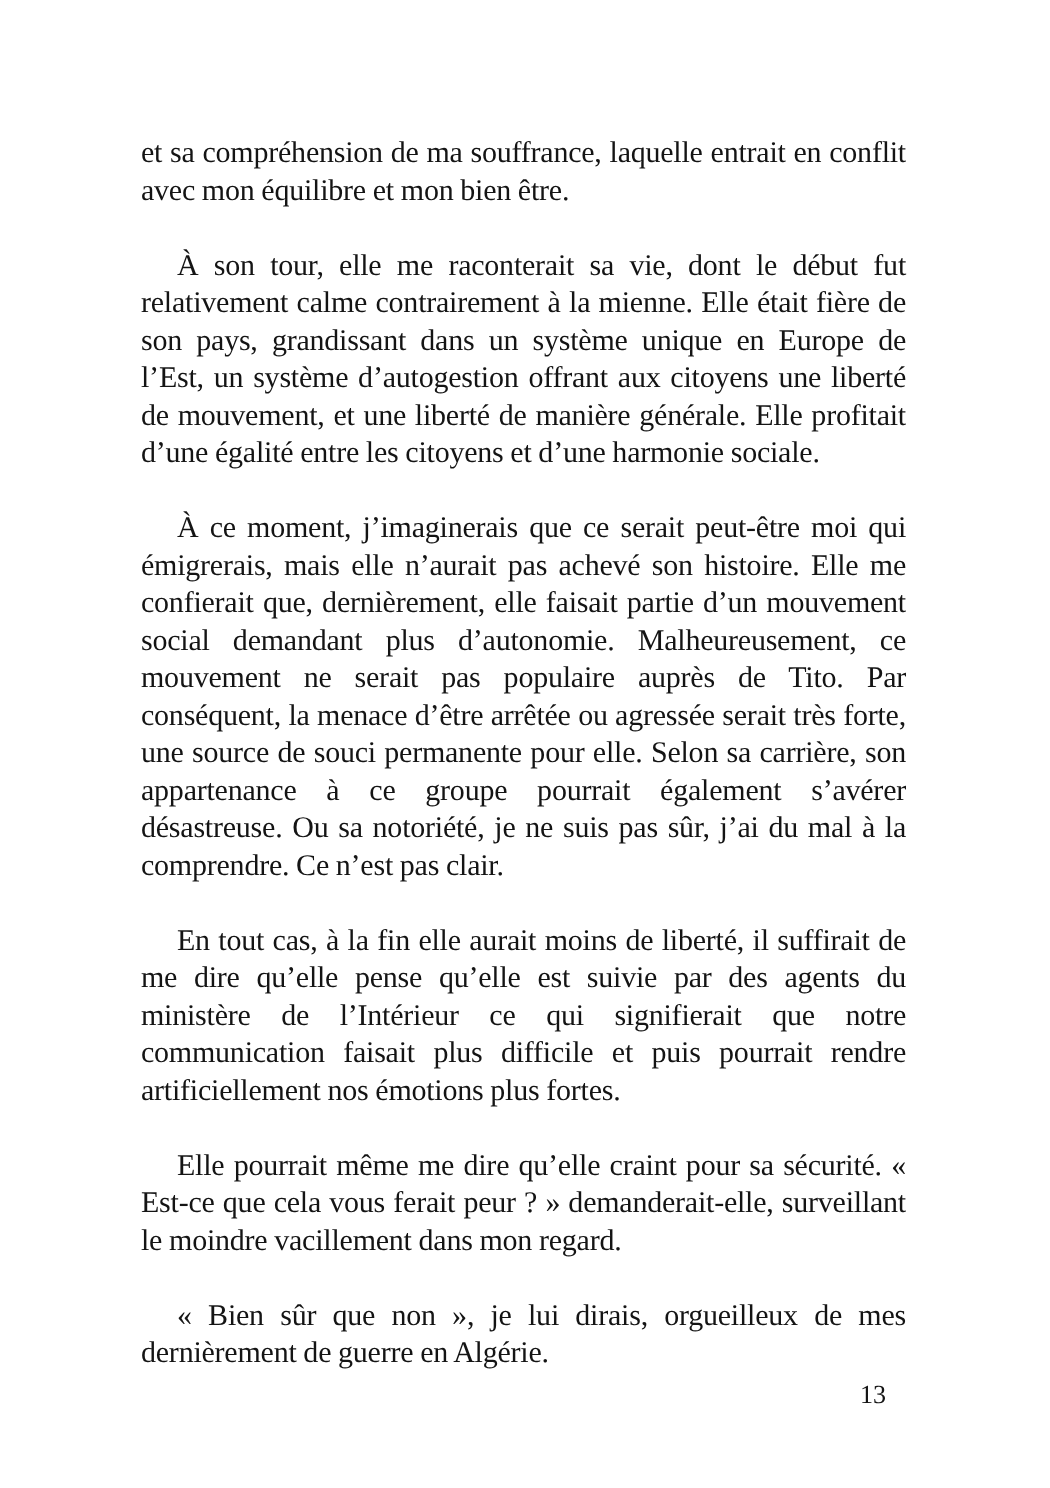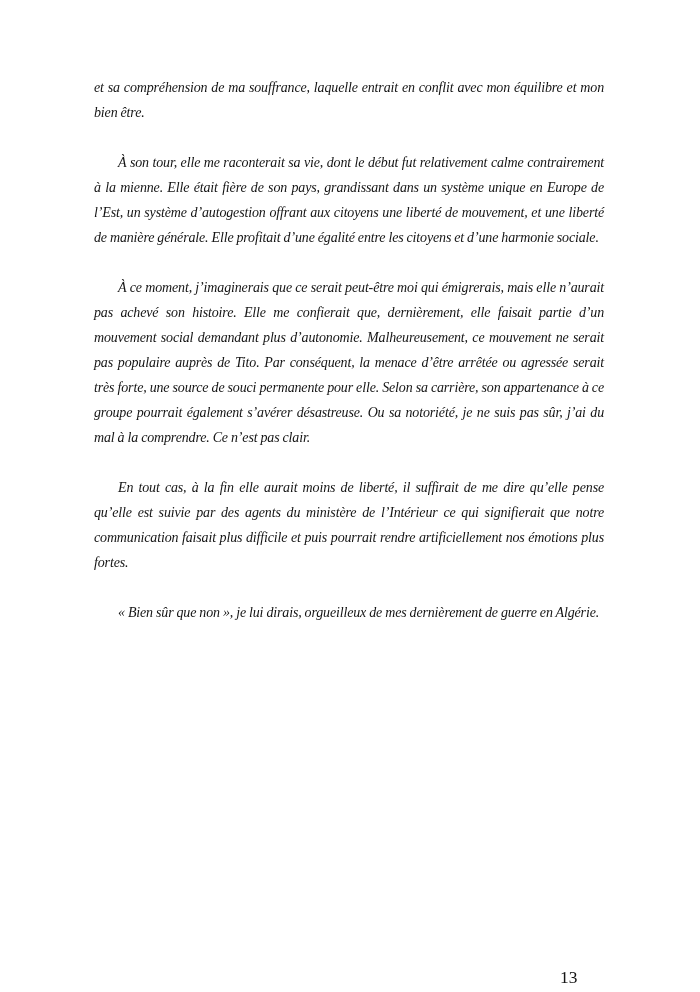--- a/index.html
+++ b/index.html
@@ -15,49 +15,49 @@
       font-family: "Liberation Serif", "DejaVu Serif", serif;
       color: #141414;
     }
     .page {
       position: absolute;
       left: 94px;
       top: 74px;
       width: 510px;
     }
     .para {
-      margin: 1px 0 25px 0;
-      font-size: 14px;
+      margin: 16px 0 25px 0;
+      font-size: 20px;
       line-height: 25px;
       text-align: justify;
       text-indent: 24px;
       letter-spacing: -0.15px;
       word-spacing: -0.3px;
-      font-style: italic;
     }
     .para.noindent {
       text-indent: 0;
     }
     .para.lastline-justify {
       text-align-last: justify;
     }
     .page-number {
       position: absolute;
       left: 560px;
       width: 44px;
-      top: 965px;
-      text-align: left;
+      top: 917px;
+      text-align: center;
       font-size: 17.4px;
       line-height: 25px;
     }
   </style>
 </head>
 <body>
 
 <div class="page">
   <p class="para noindent">et sa compréhension de ma souffrance, laquelle entrait en conflit avec mon équilibre et mon bien être.</p>
   <p class="para">À son tour, elle me raconterait sa vie, dont le début fut relativement calme contrairement à la mienne. Elle était fière de son pays, grandissant dans un système unique en Europe de l’Est, un système d’autogestion offrant aux citoyens une liberté de mouvement, et une liberté de manière générale. Elle profitait d’une égalité entre les citoyens et d’une harmonie sociale.</p>
   <p class="para">À ce moment, j’imaginerais que ce serait peut-être moi qui émigrerais, mais elle n’aurait pas achevé son histoire. Elle me confierait que, dernièrement, elle faisait partie d’un mouvement social demandant plus d’autonomie. Malheureusement, ce mouvement ne serait pas populaire auprès de Tito. Par conséquent, la menace d’être arrêtée ou agressée serait très forte, une source de souci permanente pour elle. Selon sa carrière, son appartenance à ce groupe pourrait également s’avérer désastreuse. Ou sa notoriété, je ne suis pas sûr, j’ai du mal à la comprendre. Ce n’est pas clair.</p>
   <p class="para">En tout cas, à la fin elle aurait moins de liberté, il suffirait de me dire qu’elle pense qu’elle est suivie par des agents du ministère de l’Intérieur ce qui signifierait que notre communication faisait plus difficile et puis pourrait rendre artificiellement nos émotions plus fortes.</p>
+  <p class="para">Elle pourrait même me dire qu’elle craint pour sa sécurité. « Est-ce que cela vous ferait peur ? » demanderait-elle, surveillant le moindre vacillement dans mon regard.</p>
   <p class="para">« Bien sûr que non », je lui dirais, orgueilleux de mes dernièrement de guerre en Algérie.</p>
 </div>
 
 <div class="page-number">13</div>
 
 </body></html>

